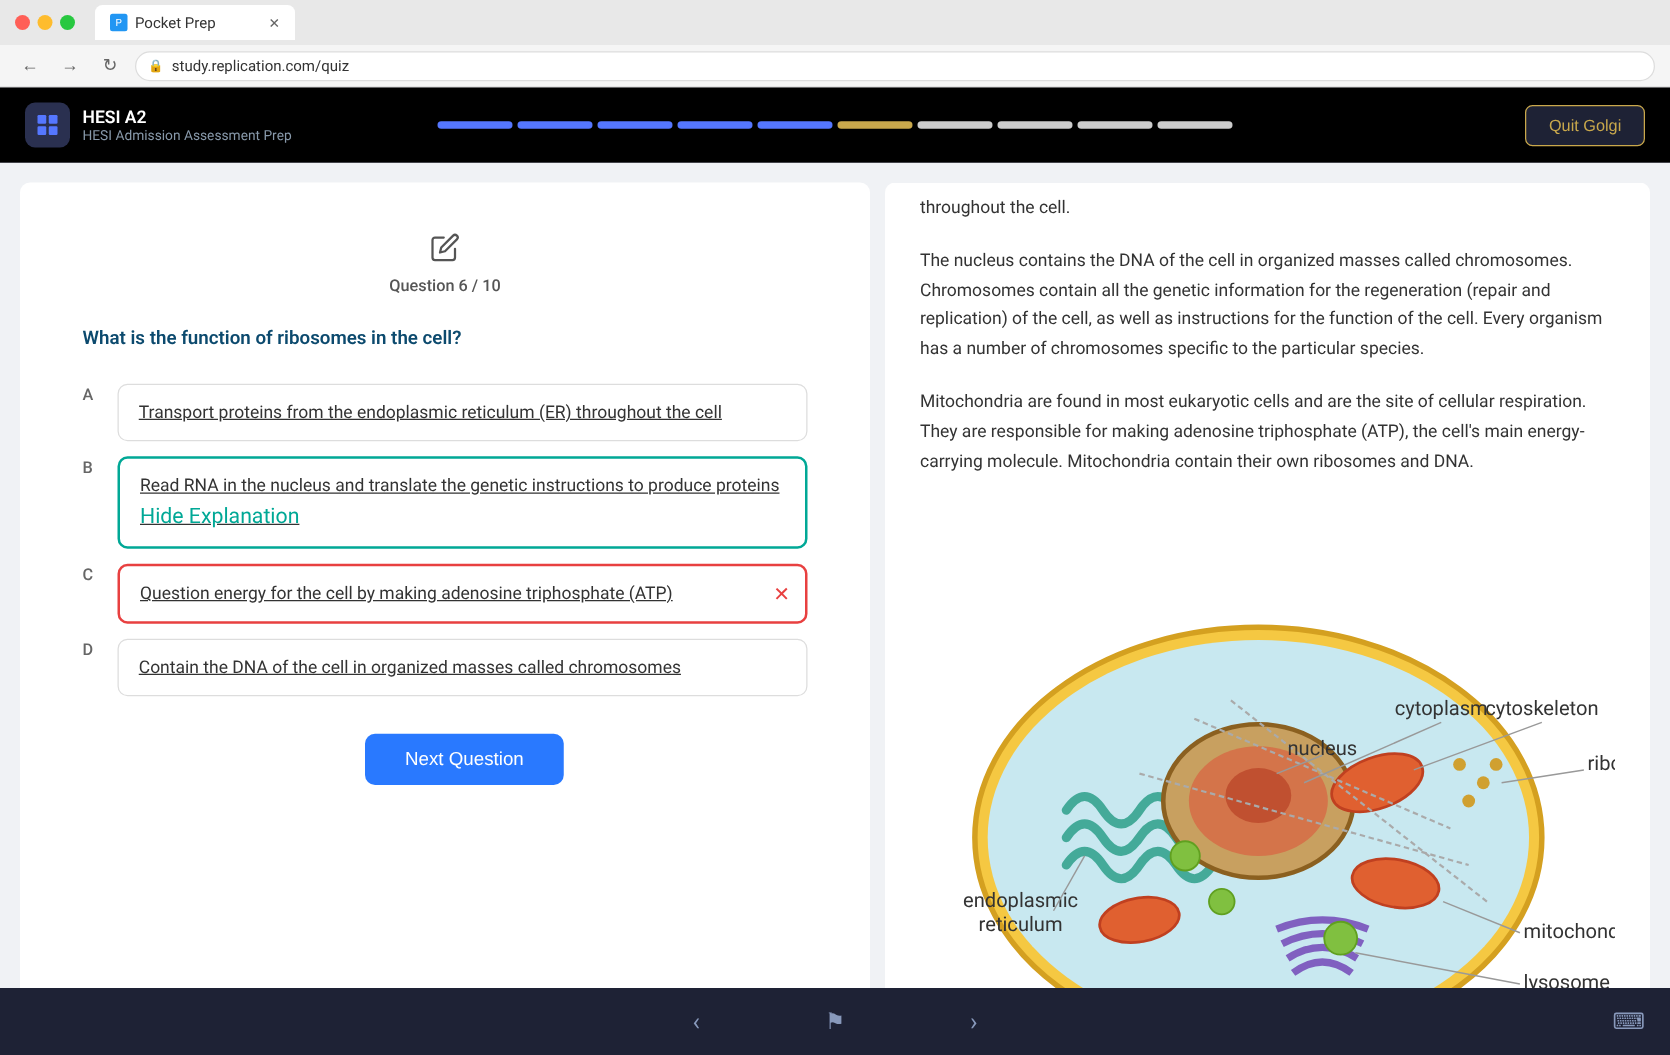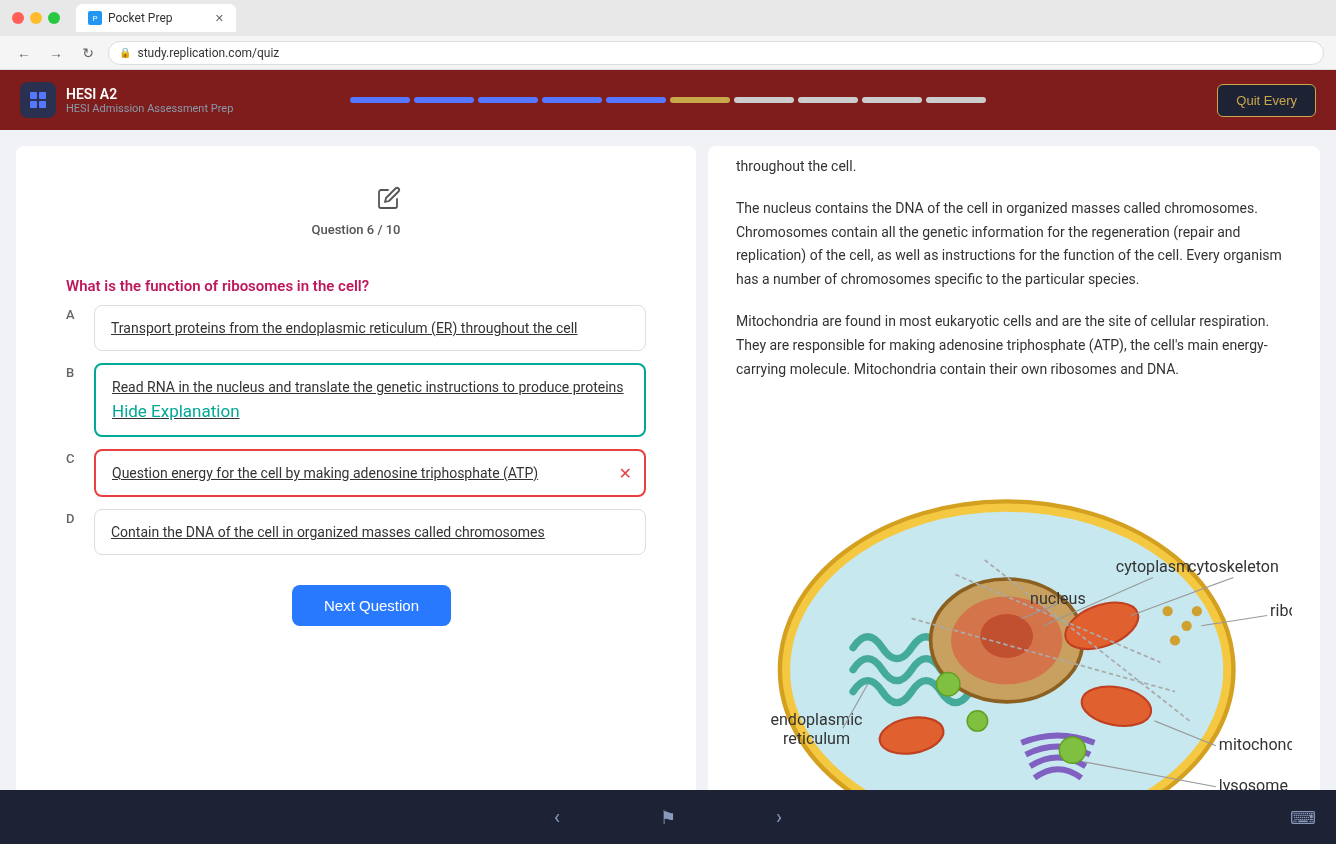--- a/index.html
+++ b/index.html
@@ -104,21 +104,21 @@
       font-size: 12px;
       color: #333;
       display: flex;
       align-items: center;
       gap: 6px;
     }
     .lock-icon { color: #666; font-size: 10px; }
 
     
     .app-header {
-      background: #7f1d1d;
+      background: #000000;
       height: 60px;
       display: flex;
       align-items: center;
       padding: 0 20px;
       position: relative;
     }
     .app-logo-area {
       display: flex;
       align-items: center;
       gap: 10px;
@@ -174,38 +174,38 @@
       border-radius: 8px;
       padding: 40px 50px;
       overflow-y: auto;
       display: flex;
       flex-direction: column;
       align-items: center;
     }
     .question-header {
       display: flex;
       flex-direction: column;
-      align-items: flex-end;
-      margin-bottom: 40px;
+      align-items: center;
+      margin-bottom: 24px;
     }
     .pencil-icon {
       font-size: 24px;
       margin-bottom: 6px;
       color: #555;
     }
     .question-number {
       font-size: 13px;
       color: #555;
       font-weight: 500;
     }
     .question-text {
       font-size: 15px;
       font-weight: 600;
-      color: #be185d;
-      margin-bottom: 10px;
+      color: #0c4a6e;
+      margin-bottom: 28px;
       text-align: left;
       width: 100%;
     }
     .answer-options {
       width: 100%;
       display: flex;
       flex-direction: column;
       gap: 12px;
       margin-bottom: 30px;
     }
@@ -373,21 +373,21 @@
       <div class="progress-segment" style="width: 60px; background: rgb(85, 119, 255); height: 6px;"></div>
       <div class="progress-segment" style="width: 60px; background: rgb(85, 119, 255); height: 6px;"></div>
       <div class="progress-segment" style="width: 60px; background: rgb(85, 119, 255); height: 6px;"></div>
       <div class="progress-segment" style="width: 60px; background: rgb(201, 168, 76); height: 6px;"></div>
       <div class="progress-segment" style="width: 60px; background: rgb(204, 204, 204); height: 6px;"></div>
       <div class="progress-segment" style="width: 60px; background: rgb(204, 204, 204); height: 6px;"></div>
       <div class="progress-segment" style="width: 60px; background: rgb(204, 204, 204); height: 6px;"></div>
       <div class="progress-segment" style="width: 60px; background: rgb(204, 204, 204); height: 6px;"></div>
     </div>
 
-  <button class="quit-quiz-btn">Quit Every</button>
+  <button class="quit-quiz-btn">Quit Golgi</button>
 </div>
 
 <div class="main-content">
 
   <div class="left-panel">
     <div class="question-header">
       <div class="pencil-icon">
         <svg width="24" height="24" viewBox="0 0 24 24" fill="none" stroke="#555" stroke-width="1.8" stroke-linecap="round" stroke-linejoin="round">
           <path d="M11 4H4a2 2 0 0 0-2 2v14a2 2 0 0 0 2 2h14a2 2 0 0 0 2-2v-7"></path>
           <path d="M18.5 2.5a2.121 2.121 0 0 1 3 3L12 15l-4 1 1-4 9.5-9.5z"></path>

